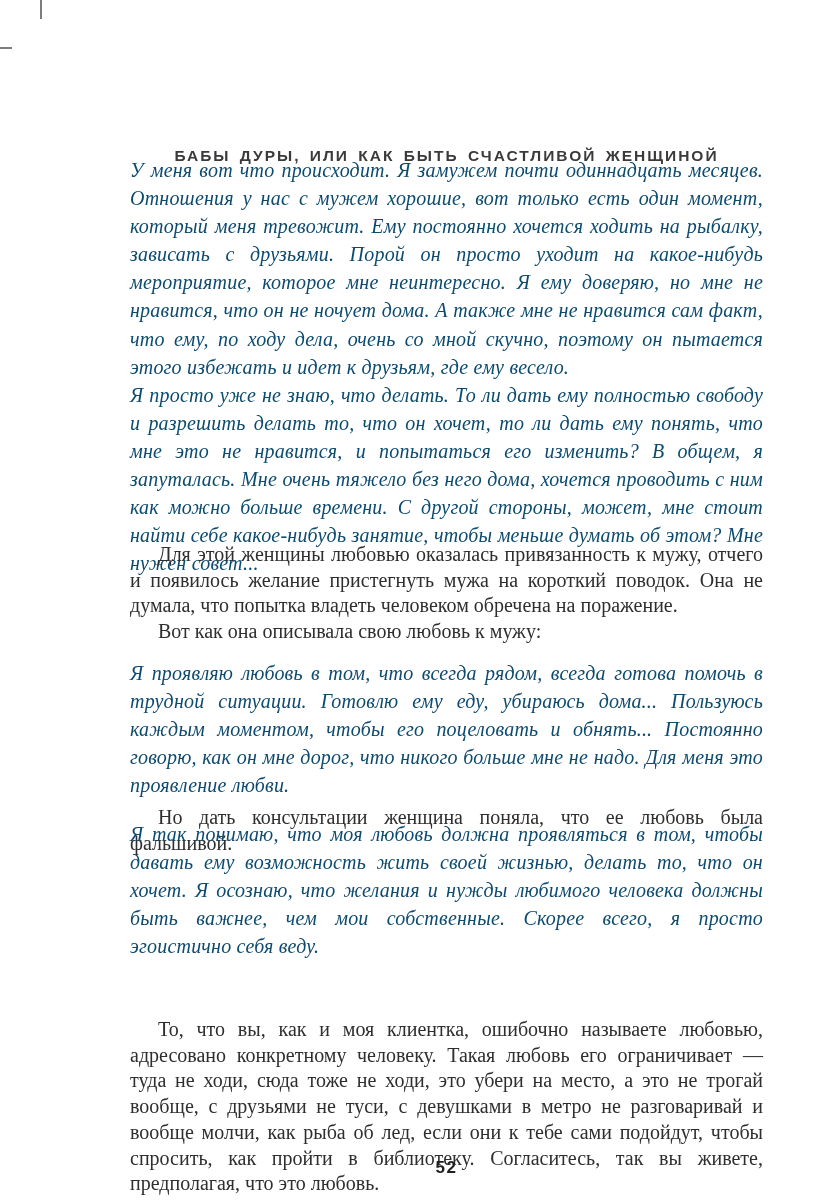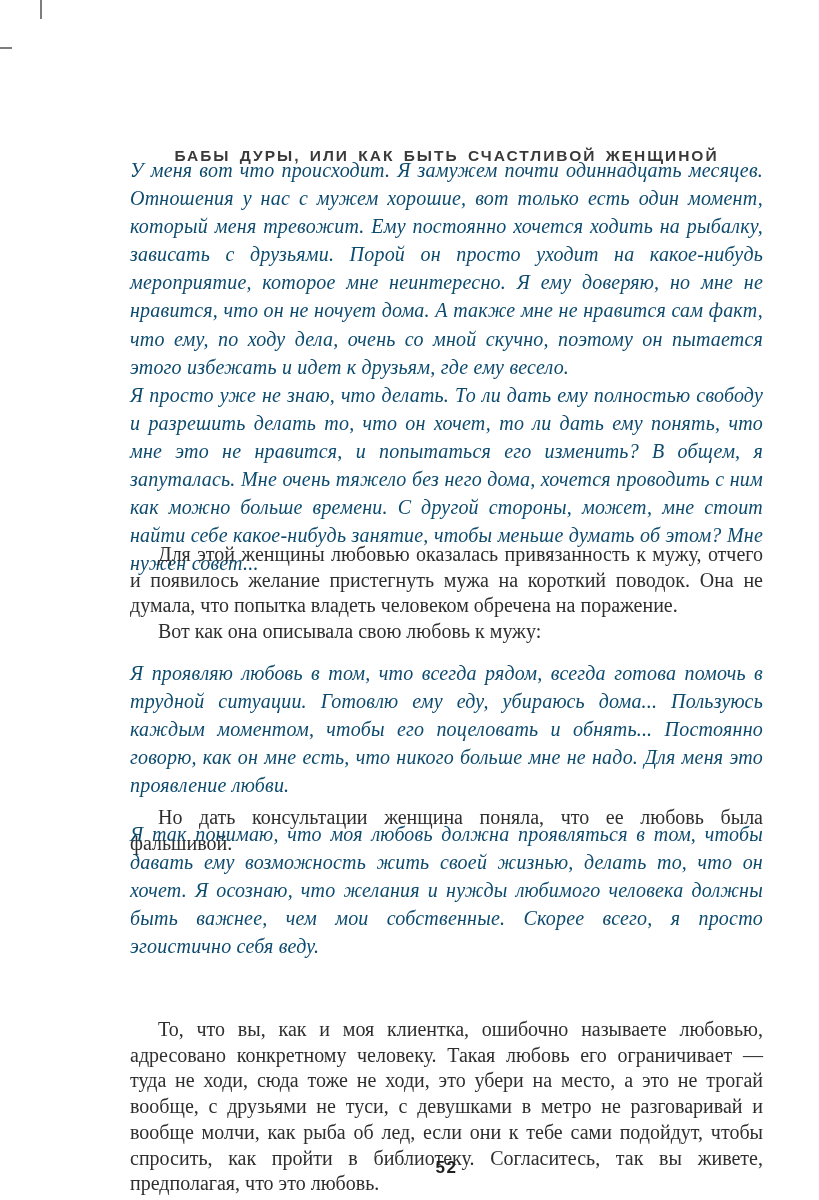--- a/index.html
+++ b/index.html
@@ -109,21 +109,21 @@
       <p>У меня вот что происходит. Я замужем почти одиннадцать месяцев. Отношения у нас с мужем хорошие, вот только есть один момент, который меня тревожит. Ему постоянно хочется ходить на рыбалку, зависать с друзьями. Порой он просто уходит на какое-нибудь мероприятие, которое мне неинтересно. Я ему доверяю, но мне не нравится, что он не ночует дома. А также мне не нравится сам факт, что ему, по ходу дела, очень со мной скучно, поэтому он пытается этого избежать и идет к друзьям, где ему весело.</p>
       <p>Я просто уже не знаю, что делать. То ли дать ему полностью свободу и разрешить делать то, что он хочет, то ли дать ему понять, что мне это не нравится, и попытаться его изменить? В общем, я запуталась. Мне очень тяжело без него дома, хочется проводить с ним как можно больше времени. С другой стороны, может, мне стоит найти себе какое-нибудь занятие, чтобы меньше думать об этом? Мне нужен совет...</p>
     </div>
 
     <div class="block body-block blk-bodyA">
       <p>Для этой женщины любовью оказалась привязанность к мужу, отчего и появилось желание пристегнуть мужа на короткий поводок. Она не думала, что попытка владеть человеком обречена на поражение.</p>
       <p>Вот как она описывала свою любовь к мужу:</p>
     </div>
 
     <div class="block letter-block blk-letter2">
-      <p>Я проявляю любовь в том, что всегда рядом, всегда готова помочь в трудной ситуации. Готовлю ему еду, убираюсь дома... Пользуюсь каждым моментом, чтобы его поцеловать и обнять... Постоянно говорю, как он мне есть, что никого больше мне не надо. Для меня это проявление любви.</p>
+      <p>Я проявляю любовь в том, что всегда рядом, всегда готова помочь в трудной ситуации. Готовлю ему еду, убираюсь дома... Пользуюсь каждым моментом, чтобы его поцеловать и обнять... Постоянно говорю, как он мне дорог, что никого больше мне не надо. Для меня это проявление любви.</p>
     </div>
 
     <div class="block body-block blk-body6">
       <p>Но дать консультации женщина поняла, что ее любовь была фальшивой.</p>
     </div>
 
     <div class="block letter-block blk-letter3">
       <p>Я так понимаю, что моя любовь должна проявляться в том, чтобы давать ему возможность жить своей жизнью, делать то, что он хочет. Я осознаю, что желания и нужды любимого человека должны быть важнее, чем мои собственные. Скорее всего, я просто эгоистично себя веду.</p>
     </div>
 

